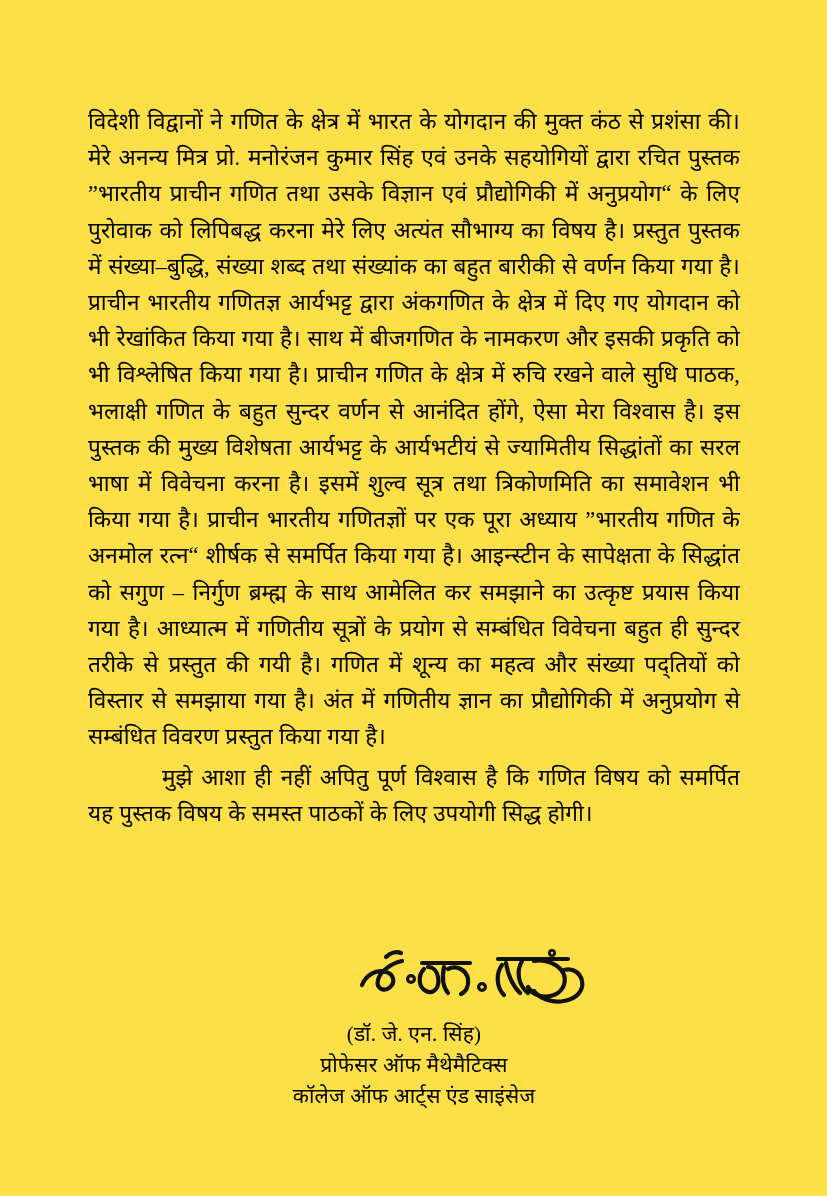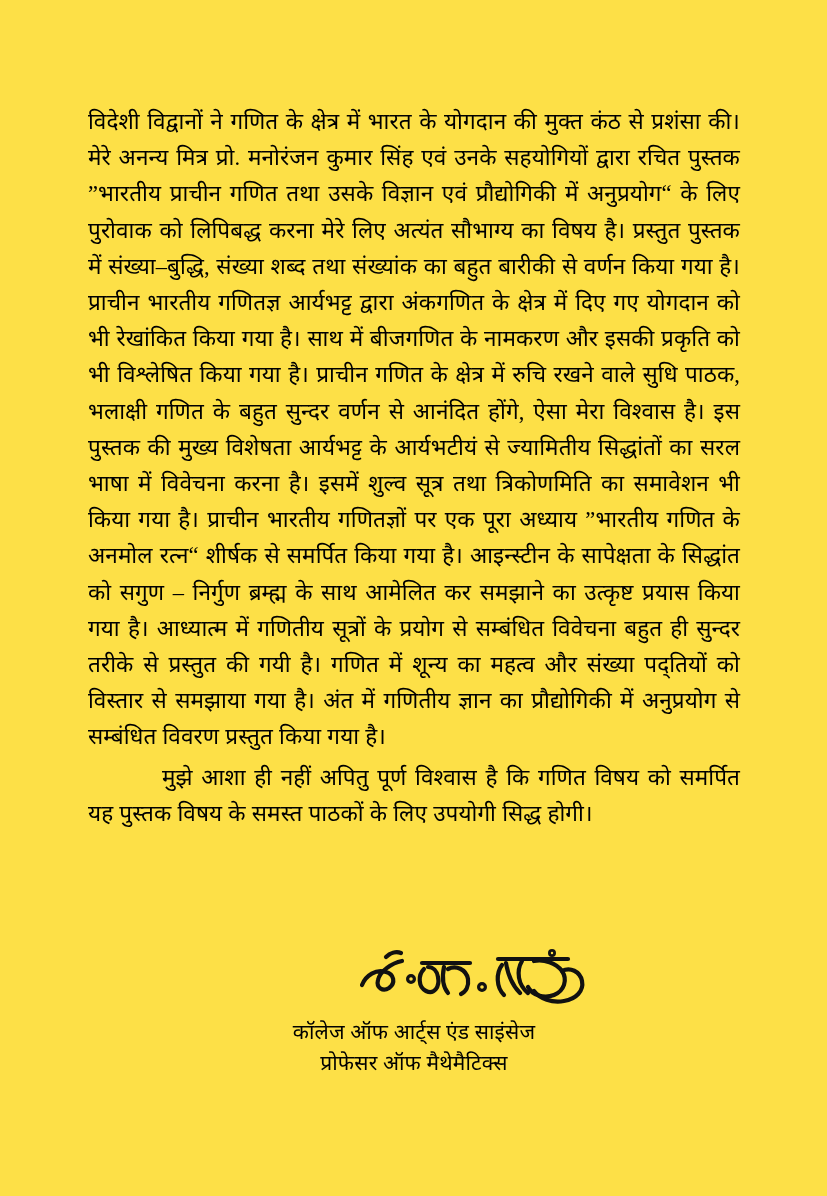--- a/index.html
+++ b/index.html
@@ -108,17 +108,18 @@
           <path d="M150,18 C152,30 156,40 164,48"></path>
           <path d="M166,16 C160,26 162,40 172,48"></path>
           <path d="M142,14 L212,14"></path>
           <path d="M178,16 C188,14 200,18 206,26 C212,35 208,46 198,50 C188,54 176,50 172,42"></path>
           <path d="M206,26 C214,22 224,26 226,36 C228,46 220,54 208,56 C196,58 184,54 178,46"></path>
           <circle cx="196" cy="8" r="2.6" stroke-width="2.8"></circle>
         </g>
       </svg>
     </div>
 
+    <p class="sig-line sig-name">(डॉ. जे. एन. सिंह)</p>
+    <p class="sig-line">प्रोफेसर ऑफ मैथेमैटिक्स</p>
     <p class="sig-line">कॉलेज ऑफ आर्ट्स एंड साइंसेज</p>
-    <p class="sig-line">प्रोफेसर ऑफ मैथेमैटिक्स</p>
   </div>
 
 </div>
 
 </body></html>

